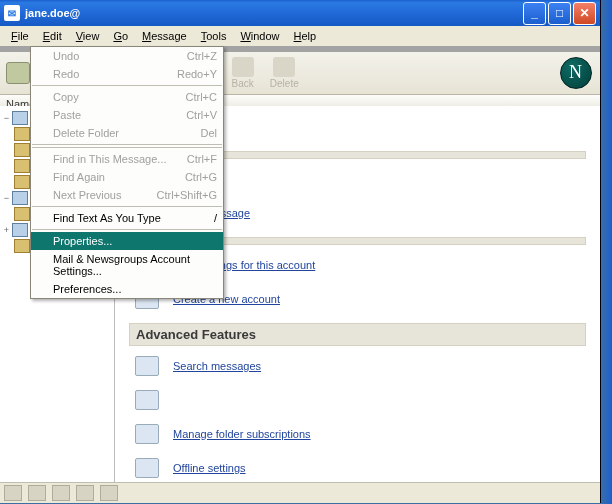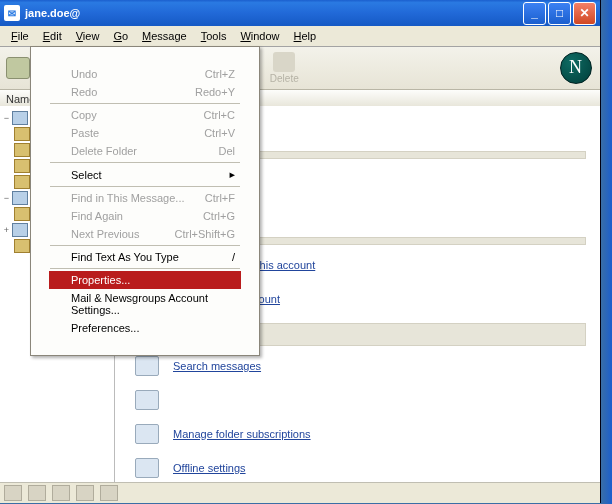--- a/index.html
+++ b/index.html
@@ -3,21 +3,21 @@
 <meta charset="utf-8">
 <style>
 html,body{margin:0;padding:0;font-family:Tahoma,Arial,sans-serif;font-size:11px;background:#3a6ea5;width:612px;height:504px;overflow:hidden}
 .window{position:absolute;left:0;top:0;width:600px;height:503px;background:#ece9d8;border-right:1px solid #001;}
 .titlebar{height:26px;background:linear-gradient(to bottom,#1b5fce 0%,#2a7ae2 10%,#2169d8 50%,#1559c4 100%);display:flex;align-items:center;padding:0 4px;color:#fff;font-weight:bold}
 .titlebar .icon{width:16px;height:16px;background:#fff;border-radius:2px;margin-right:5px;display:flex;align-items:center;justify-content:center;color:#2a7ae2;font-size:10px}
 .titlebar .spacer{flex:1}
 .winbtn{width:21px;height:21px;margin-left:2px;border:1px solid #fff;border-radius:3px;display:flex;align-items:center;justify-content:center;font-weight:bold;font-size:12px;color:#fff}
 .winbtn.min,.winbtn.max{background:linear-gradient(#3c81f3,#1b5fce)}
 .winbtn.close{background:linear-gradient(#f48067,#d04824)}
-.menubar{height:20px;background:#ece9d8;border-bottom:1px solid #a3a3a3;display:flex;align-items:center;padding-left:4px}
+.menubar{height:20px;background:#ece9d8;border-bottom:6px solid #a3a3a3;display:flex;align-items:center;padding-left:4px}
 .menubar span{padding:2px 7px;cursor:default}
 .menubar span u{text-decoration:underline}
 .toolbar{height:42px;background:linear-gradient(#f3f2ea,#e7e4d6);border-bottom:1px solid #b9b6a6;display:flex;align-items:center;padding-left:6px;position:relative}
 .tbtn{display:flex;flex-direction:column;align-items:center;color:#b5b2a5;font-size:10px;margin-right:16px}
 .tbtn .ticon{width:22px;height:20px;background:#d9d6c8;border-radius:3px;margin-bottom:1px}
 .tbtn.en{color:#424242}
 .tbtn.en .ticon{background:#c0c8a0;border:1px solid #8a9070}
 .logo{position:absolute;right:8px;top:5px;width:30px;height:30px;border-radius:50%;background:radial-gradient(circle at 35% 30%,#0e6b63,#013e3a);border:1px solid #022}
 .logo::after{content:"N";position:absolute;color:#fff;font-family:serif;font-size:18px;left:8px;top:4px}
 .colhdr{height:17px;background:linear-gradient(#fdfdfb,#e7e5d9);border-bottom:1px solid #c0beb2;padding-left:6px;display:flex;align-items:center;color:#333}
@@ -29,24 +29,24 @@
 .tree .ficon.acc{background:#b8d0e8;border-color:#6080a0}
 .tree .ind1{padding-left:12px}
 .content{flex:1;background:#fff;padding:10px 14px;overflow:hidden}
 .h1{font-size:18px;font-weight:bold;color:#222;margin:2px 0 12px}
 .section{font-size:13px;font-weight:bold;color:#3a3a3a;background:#e7e5d9;border:1px solid #d4d1c3;padding:3px 6px;margin:10px 0 8px}
 .linkrow{display:flex;align-items:center;margin:10px 0 14px;padding-left:6px}
 .linkrow .licon{width:22px;height:18px;background:#dbe6f2;border:1px solid #9ab;margin-right:14px;border-radius:2px;flex-shrink:0}
 .linkrow a{color:#21459c;text-decoration:underline;font-size:11px}
 .statusbar{position:absolute;left:0;bottom:0;right:0;height:20px;background:#ece9d8;border-top:1px solid #c0beb2;display:flex;align-items:center;padding-left:4px;gap:6px}
 .statusbar .sicon{width:16px;height:14px;background:#d8d4c4;border:1px solid #b0ac9c}
-.editmenu{position:absolute;left:30px;top:46px;width:192px;background:#fdfdfb;border:1px solid #8a867a;box-shadow:2px 2px 3px rgba(0,0,0,.3);z-index:50;padding:18px}
+.editmenu{position:absolute;left:30px;top:46px;width:192px;background:#fdfdfb;border:1px solid #8a867a;box-shadow:2px 2px 3px rgba(0,0,0,.3);z-index:50;padding:0}
 .editmenu .mi{display:flex;align-items:center;padding:3px 6px 3px 22px;color:#a0a0a0;position:relative;font-size:11px}
 .editmenu .mi.en{color:#000}
-.editmenu .mi.sel{background:#b91c1c;color:#fff}
+.editmenu .mi.sel{background:#0f766e;color:#fff}
 .editmenu .mi .sc{margin-left:auto;padding-left:20px}
 .editmenu .sep{height:1px;background:#c0beb2;margin:2px 1px}
 .editmenu .arrow{margin-left:auto}
 .taskbar{position:absolute;right:0;top:0;bottom:0;width:11px;background:linear-gradient(to left,#1b5fce,#3a6ea5)}
 </style>
 </head>
 <body>
 
 <div class="window">
 
@@ -213,24 +213,20 @@
       </div>
       <div class="mi">
         <span>Paste</span>
         <span class="sc">Ctrl+V</span>
       </div>
       <div class="mi">
         <span>Delete Folder</span>
         <span class="sc">Del</span>
       </div>
       <div class="sep"></div>
-      <div class="mi en">
-        <span>Select</span>
-        <span class="arrow">▸</span>
-      </div>
       <div class="sep"></div>
       <div class="mi">
         <span>Find in This Message...</span>
         <span class="sc">Ctrl+F</span>
       </div>
       <div class="mi">
         <span>Find Again</span>
         <span class="sc">Ctrl+G</span>
       </div>
       <div class="mi">

